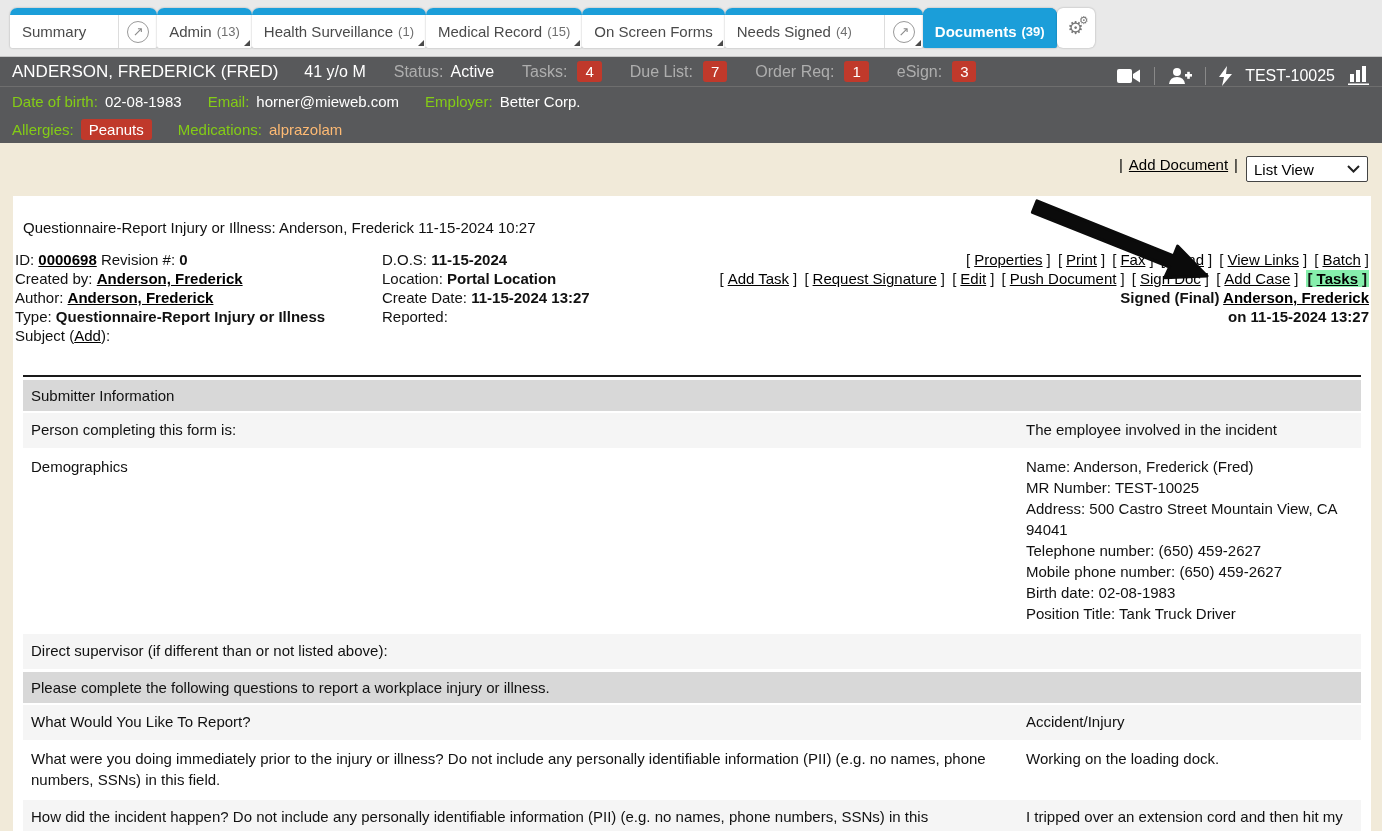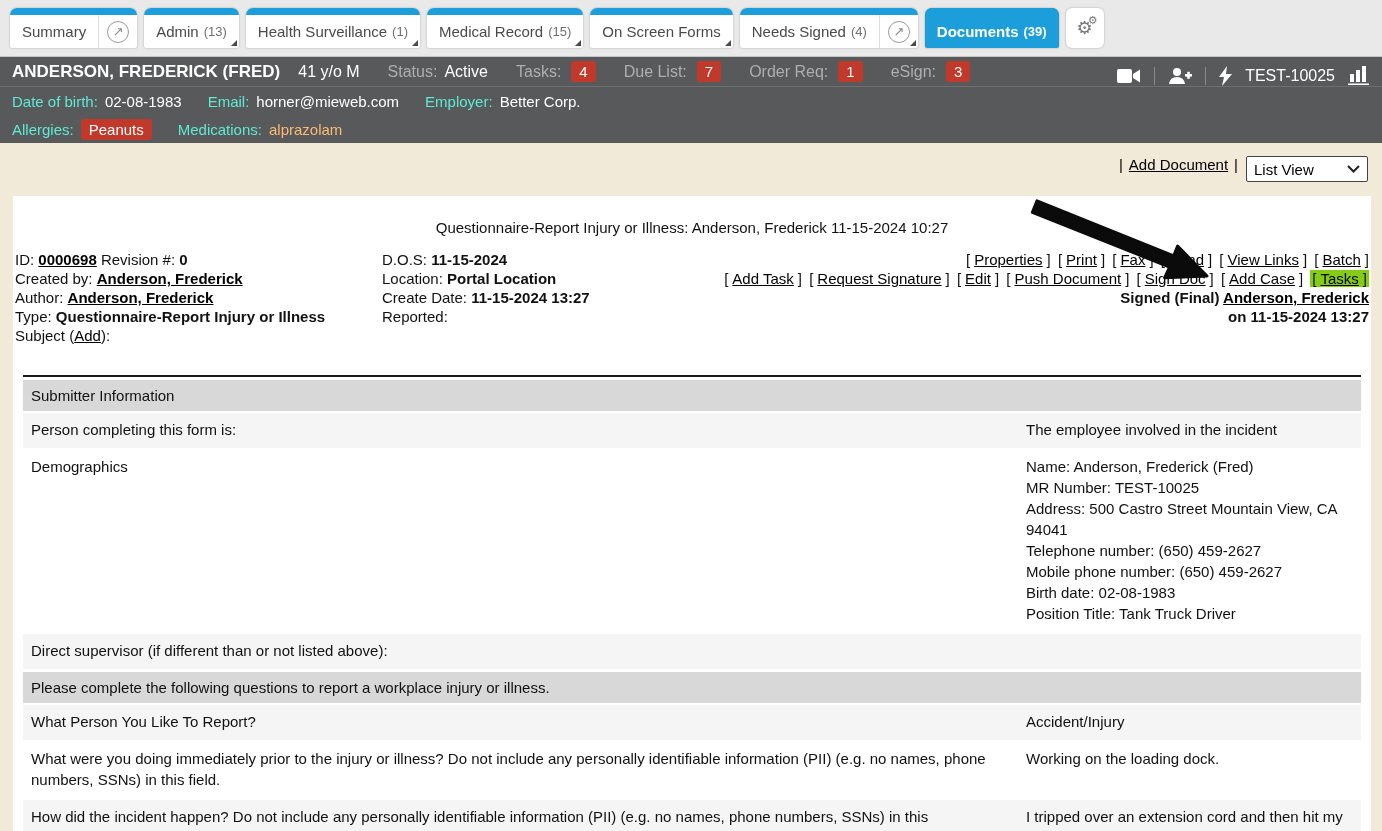--- a/index.html
+++ b/index.html
@@ -2,23 +2,23 @@
 <html><head>
 <meta charset="utf-8">
 <style>
   * { box-sizing: border-box; margin: 0; padding: 0; }
   html,body { width:1382px; height:831px; overflow:hidden; }
   body { font-family:"Liberation Sans", sans-serif; background:#f1ead9; position:relative; }
 
   
   .tabstrip { height:57px; background:#e9e9e9; display:flex; align-items:flex-start;
               padding:8px 0 0 10px; border-bottom:1px solid #c6c6c6; }
-  .tab { height:40px; background:#fff; border-radius:7px 7px 2px 2px; margin-right:7px;
+  .tab { height:40px; background:#fff; border-radius:7px 7px 2px 2px; 
          display:flex; align-items:center; position:relative; color:#4a4a4a; font-size:15px;
-         box-shadow:0 0 2px rgba(0,0,0,.3); padding-top:7px; cursor:pointer; overflow:hidden; }
+         box-shadow:0 0 2px rgba(0,0,0,.3); padding-top:7px; cursor:pointer; overflow:hidden;gap:20px; }
   .tab::before { content:""; position:absolute; top:0; left:0; right:0; height:7px; background:#1b9ed9; }
   .tab .lab { padding:0 12px; display:flex; gap:5px; align-items:center; white-space:nowrap; }
   .tab .cnt { font-size:13px; color:#6f6f6f; }
   .tab.active { background:#1b9ed9; color:#fff; font-weight:bold; }
   .tab.active .cnt { color:#fff; font-weight:bold; }
   .dd-corner { position:absolute; bottom:2px; right:2px; width:0; height:0;
                border-left:6px solid transparent; border-bottom:6px solid #4a4a4a; }
   .popout { border-left:1px solid #ddd; align-self:stretch; display:flex; align-items:center;
             padding:0 8px; margin-top:-7px; padding-top:7px; }
   .popout .circ { width:22px; height:22px; border:1px solid #9a9a9a; border-radius:50%;
@@ -27,57 +27,57 @@
   .gearbtn { height:40px; width:38px; background:#fff; border-radius:6px;
              box-shadow:0 0 2px rgba(0,0,0,.3); display:flex; align-items:center;
              justify-content:center; color:#777; position:relative; cursor:pointer;
              font-family:"DejaVu Sans", sans-serif; }
   .gear-main { font-size:18px; line-height:1; }
   .gear-small { font-size:11px; line-height:1; position:absolute; top:7px; right:6px; }
 
   
   .pbar { background:#58595b; color:#fff; display:flex; align-items:center; height:29px;
           padding:0 12px; font-size:16px; white-space:nowrap; }
-  .pname { font-weight:bold; font-size:17px; }
-  .page-sex { margin-left:18px; }
+  .pname { font-weight:normal; font-size:17px; }
+  .page-sex { margin-left:26px; }
   .plab { color:#aeaeae; margin-left:28px; }
   .pval { margin-left:7px; }
   .badge { background:#c0392b; color:#fff; border-radius:3px; padding:0px 8px; margin-left:10px;
            font-size:15px; line-height:21px; }
   .pbar-right { margin-left:auto; display:flex; align-items:center; gap:13px;margin-top:8px; }
   .vsep { width:1px; height:18px; background:#898989; }
   .ibtn { display:flex; align-items:center; cursor:pointer; }
   .pdetails { background:#58595b; color:#fff; padding:0 12px; font-size:15px; height:57px;
               border-top:1px solid #6e6e6e; }
   .prow { height:28px; display:flex; align-items:center; white-space:nowrap; }
-  .dlab { color:#5eead4; margin-right:7px; }
+  .dlab { color:#84cc16; margin-right:7px; }
   .dval { margin-right:26px; }
   .allergy-badge { background:#c0392b; color:#fff; border-radius:3px; padding:0 8px; margin-right:26px; line-height:21px; }
   .meds { color:#fdba74; }
 
   
   .toolbar { height:53px; display:flex; justify-content:flex-end; align-items:flex-start;
              padding:13px 14px 0; font-size:15px; color:#000; gap:6px; }
   .addlink { text-decoration:underline; color:#000; cursor:pointer; }
   .viewsel { width:122px; height:26px; border:1px solid #444; background:#fff; display:flex;
              align-items:center; justify-content:space-between; padding:0 7px; margin-left:2px;
              border-radius:2px; cursor:pointer; }
 
   
   .panel { position:relative; margin:0 11px 0 13px; background:#fff; height:635px; }
-  .doc-title { padding:23px 10px 0; font-size:15px; color:#111;text-align:center; }
+  .doc-title { padding:23px 10px 0; font-size:15px; color:#111; }
   .meta { display:flex; padding:14px 2px 0; font-size:15px; line-height:19px; color:#111; }
   .m1 { width:367px; }
   .m2 { width:296px; }
   .m3 { flex:1; text-align:right; white-space:nowrap; }
   .b { font-weight:bold; }
   .lk { text-decoration:underline; color:#000; cursor:pointer; }
   .act { margin-left:3px; }
   .act .lk { margin:0 4px; }
-  .act.hl { background:#84cc16; padding:0 2px; }
+  .act.hl { background:#86efac; padding:0 2px;font-weight:bold; }
   .sigline { font-weight:bold; }
 
   
   .qtable { margin:30px 10px 0; border-top:2px solid #1a1a1a; font-size:15px; color:#111; }
   .trow { display:flex; margin-top:2px; line-height:21px; }
   .trow.hdr { background:#d8d8d8; padding:5px 8px; margin-top:3px; }
   .shade { background:#f5f5f5;gap:32px; }
   .white { background:#fff; }
   .qcell { flex:1; padding:6px 26px 8px 8px; }
   .acell { width:341px; padding:6px 4px 8px 6px; white-space:pre-line; }
@@ -290,21 +290,21 @@
 Position Title: Tank Truck Driver</div>
     </div>
     <div class="trow shade">
       <div class="qcell">Direct supervisor (if different than or not listed above):</div>
       <div class="acell"></div>
     </div>
     <div class="trow hdr">
       <span>Please complete the following questions to report a workplace injury or illness.</span>
     </div>
     <div class="trow shade">
-      <div class="qcell">What Person You Like To Report?</div>
+      <div class="qcell">What Would You Like To Report?</div>
       <div class="acell">Accident/Injury</div>
     </div>
     <div class="trow white">
       <div class="qcell">What were you doing immediately prior to the injury or illness? Do not include any personally identifiable information (PII) (e.g. no names, phone numbers, SSNs) in this field.</div>
       <div class="acell">Working on the loading dock.</div>
     </div>
     <div class="trow shade">
       <div class="qcell">How did the incident happen? Do not include any personally identifiable information (PII) (e.g. no names, phone numbers, SSNs) in this field.</div>
       <div class="acell">I tripped over an extension cord and then hit my head on a fork lift.</div>
     </div>

